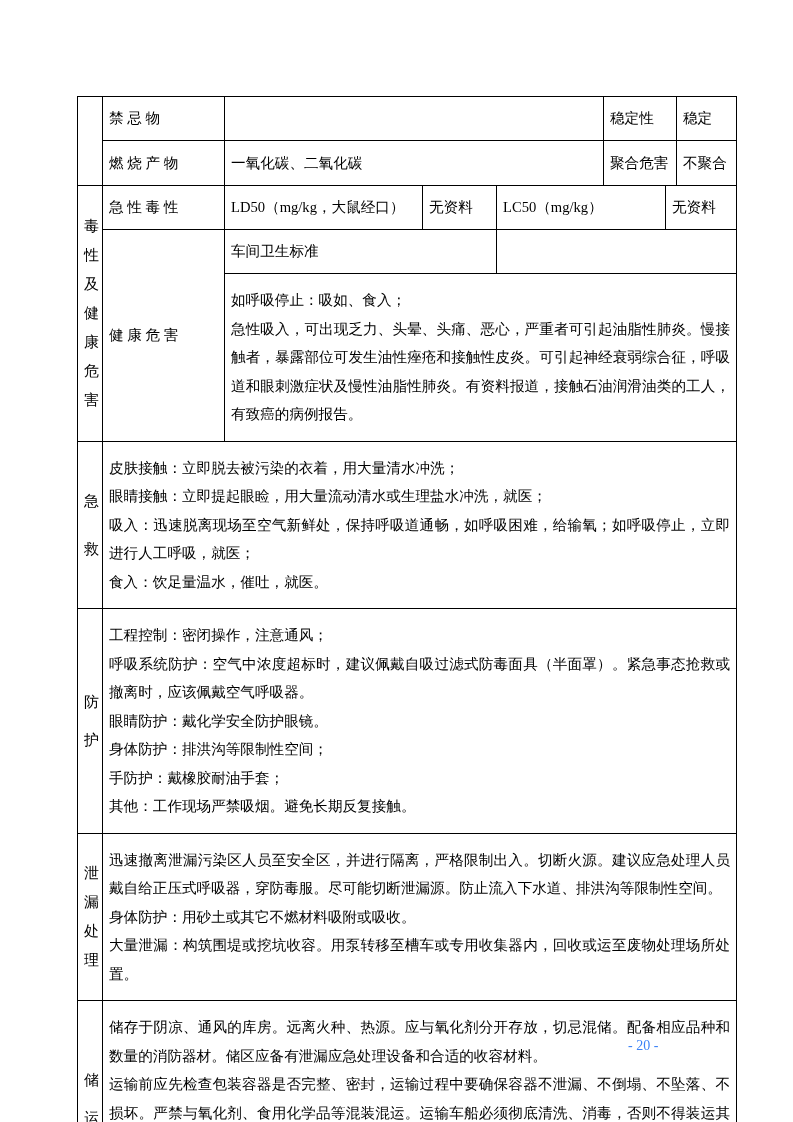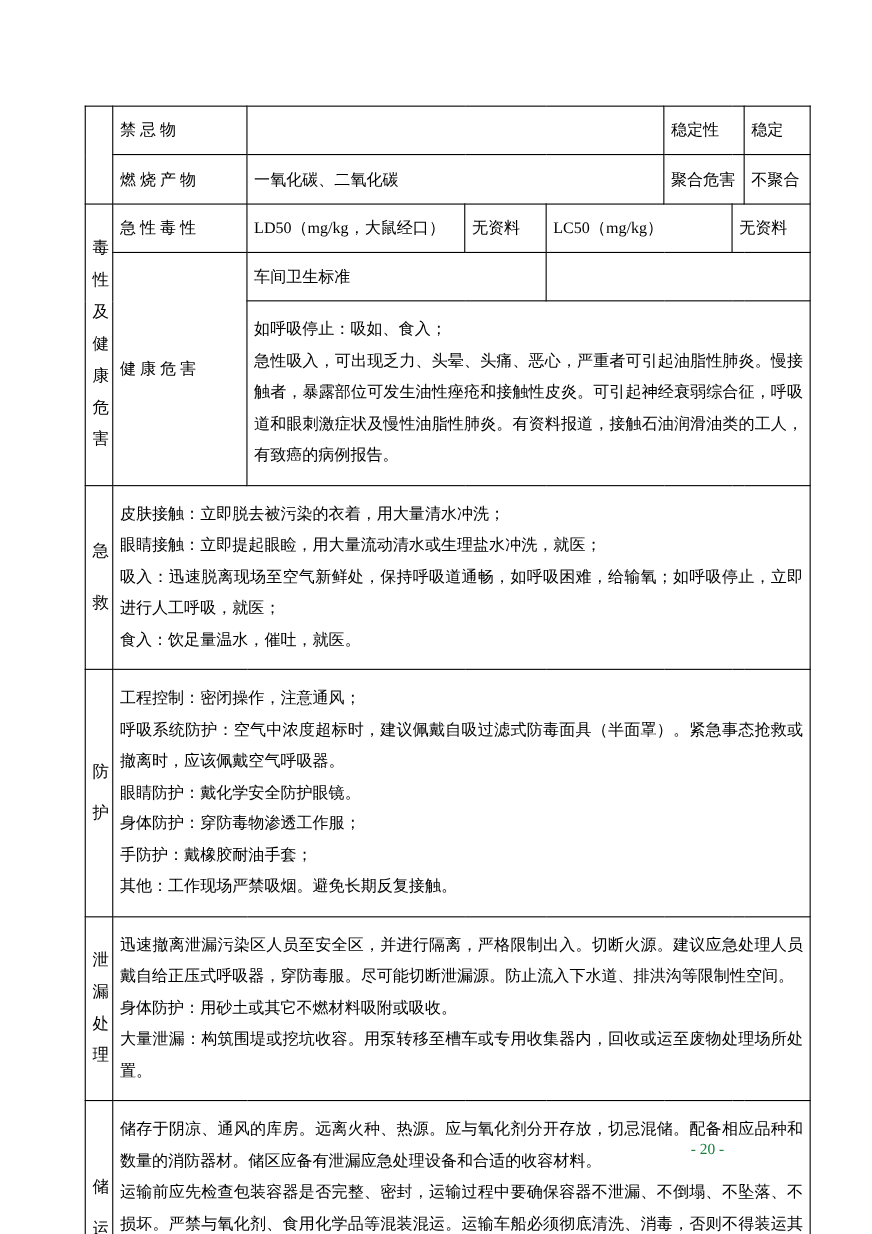--- a/index.html
+++ b/index.html
@@ -61,21 +61,21 @@
     vertical-align: middle;
   }
   td.txt .para {
     text-align: justify;
   }
   .pagenum {
     position: absolute;
     left: 628px;
     top: 1038px;
     font-size: 14px;
-    color: #15803d;
+    color: #3b82f6;
   }
 </style>
 </head>
 <body>
 
 <div class="page">
 
   <table class="msds">
     <colgroup>
       <col style="width:25px">
@@ -135,21 +135,21 @@
         <div class="para">食入：饮足量温水，催吐，就医。</div>
       </td>
     </tr>
 
     <tr class="r7">
       <td class="vcell lh30">防护</td>
       <td colspan="7" class="txt">
         <div class="para">工程控制：密闭操作，注意通风；</div>
         <div class="para">呼吸系统防护：空气中浓度超标时，建议佩戴自吸过滤式防毒面具（半面罩）。紧急事态抢救或撤离时，应该佩戴空气呼吸器。</div>
         <div class="para">眼睛防护：戴化学安全防护眼镜。</div>
-        <div class="para">身体防护：穿防毒物渗透工作服；</div>
+        <div class="para">身体防护：排洪沟等限制性空间；</div>
         <div class="para">手防护：戴橡胶耐油手套；</div>
         <div class="para">其他：工作现场严禁吸烟。避免长期反复接触。</div>
       </td>
     </tr>
 
     <tr class="r8">
       <td class="vcell lh29">泄漏处理</td>
       <td colspan="7" class="txt">
         <div class="para">迅速撤离泄漏污染区人员至安全区，并进行隔离，严格限制出入。切断火源。建议应急处理人员戴自给正压式呼吸器，穿防毒服。尽可能切断泄漏源。防止流入下水道、排洪沟等限制性空间。</div>
         <div class="para">身体防护：用砂土或其它不燃材料吸附或吸收。</div>

